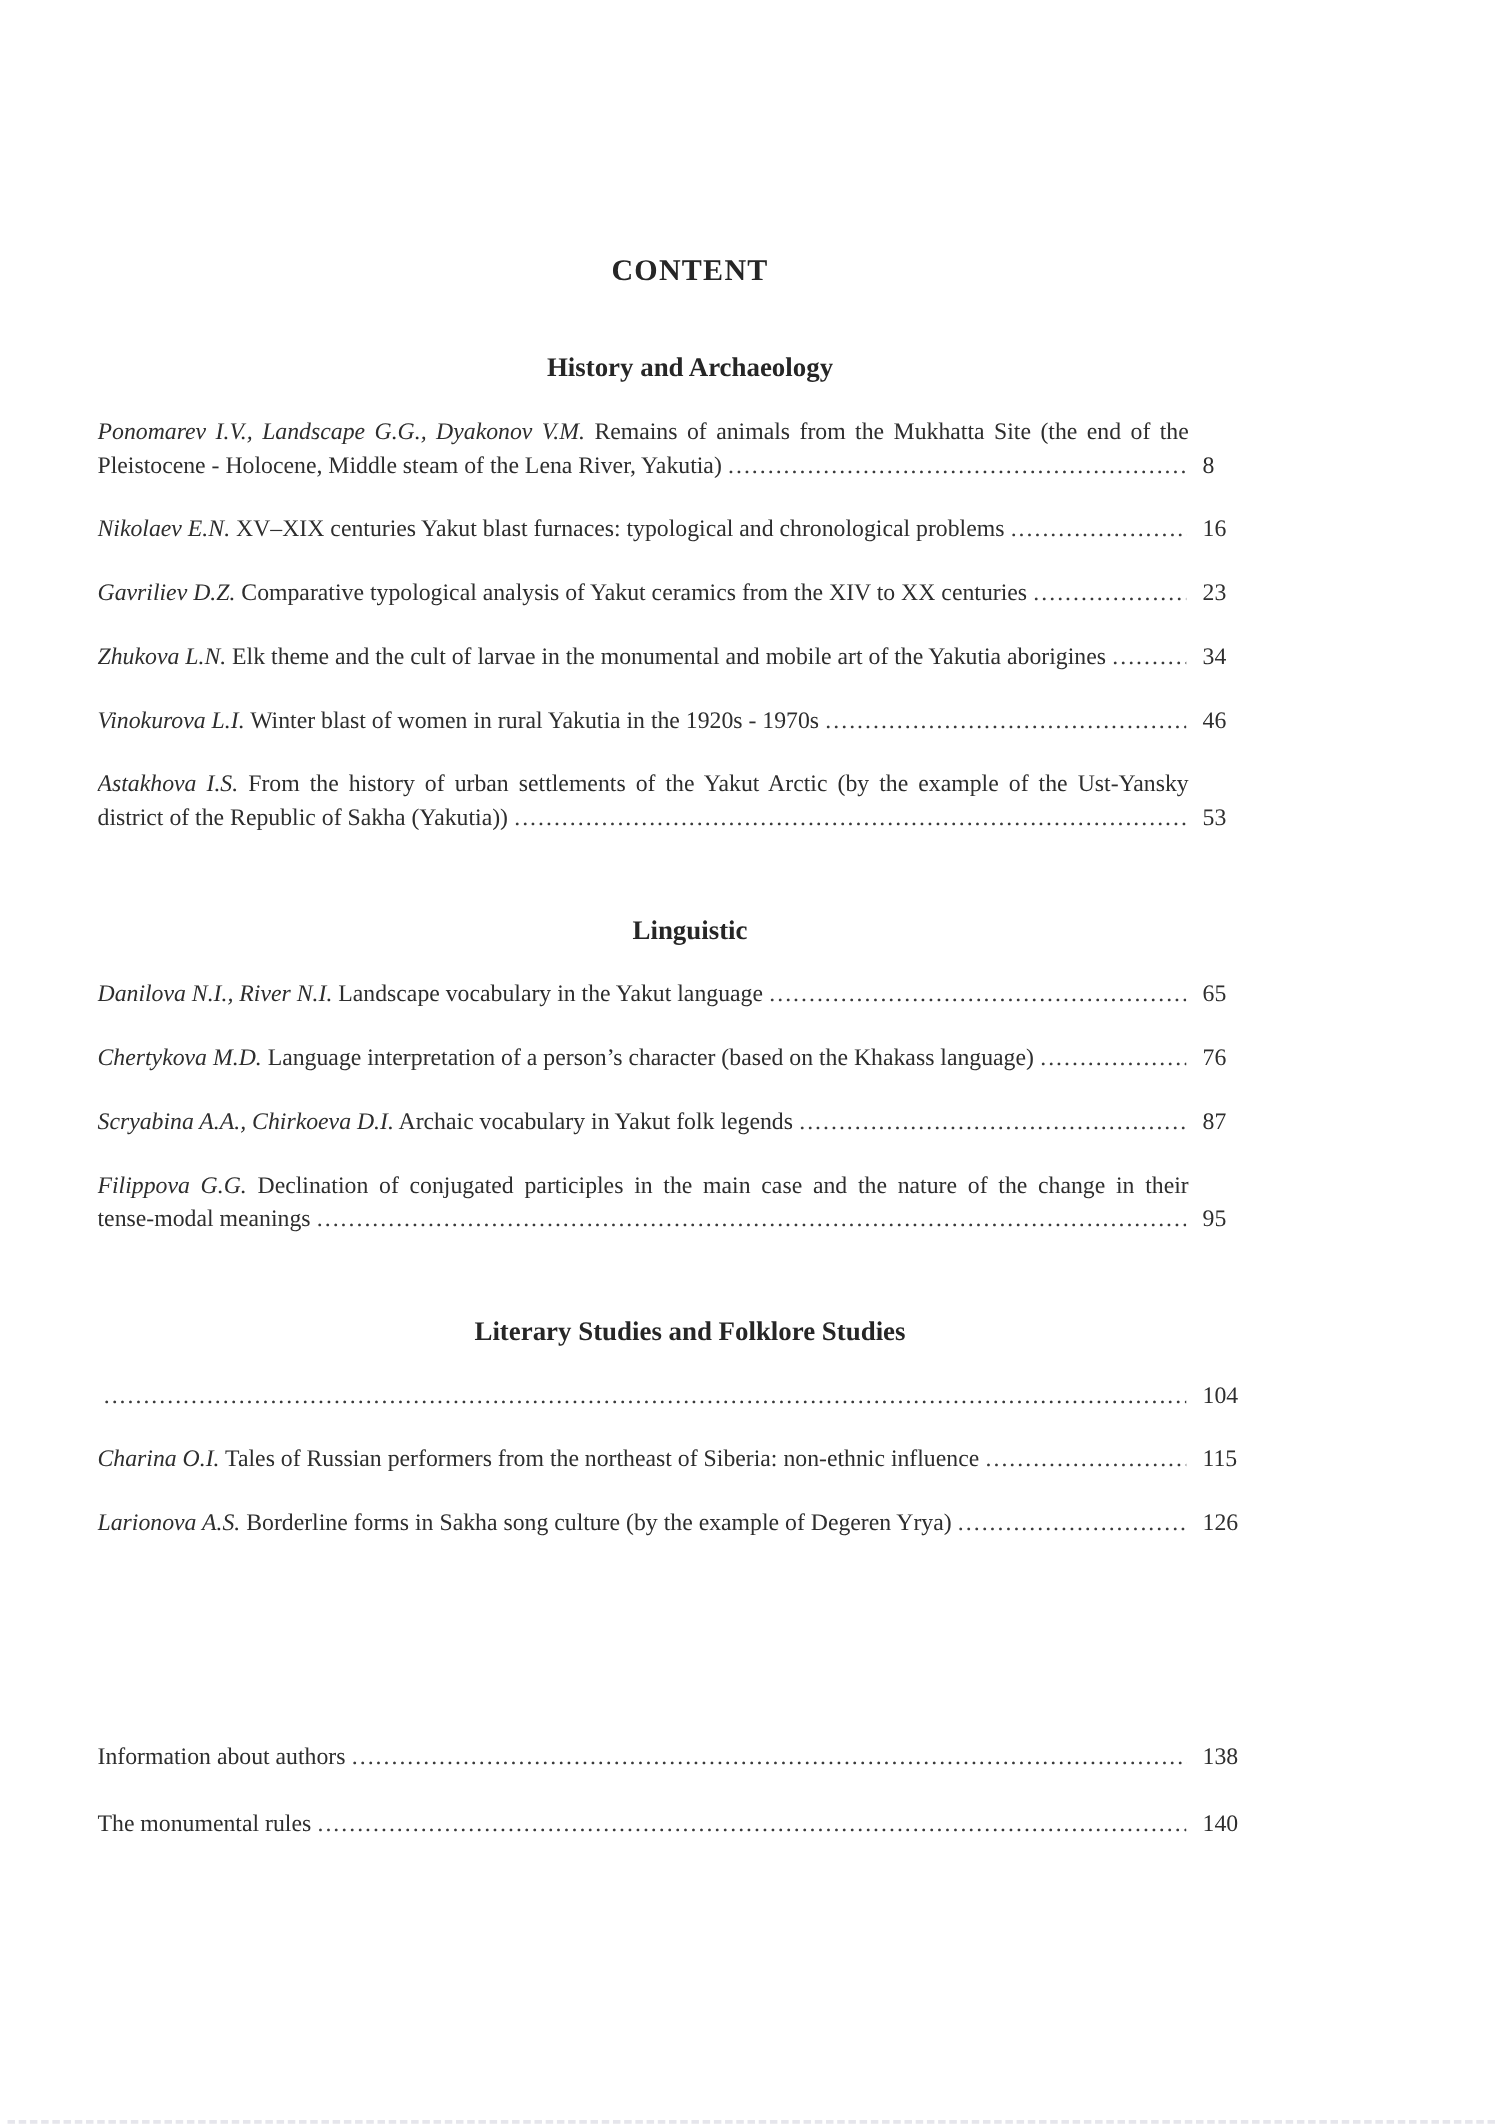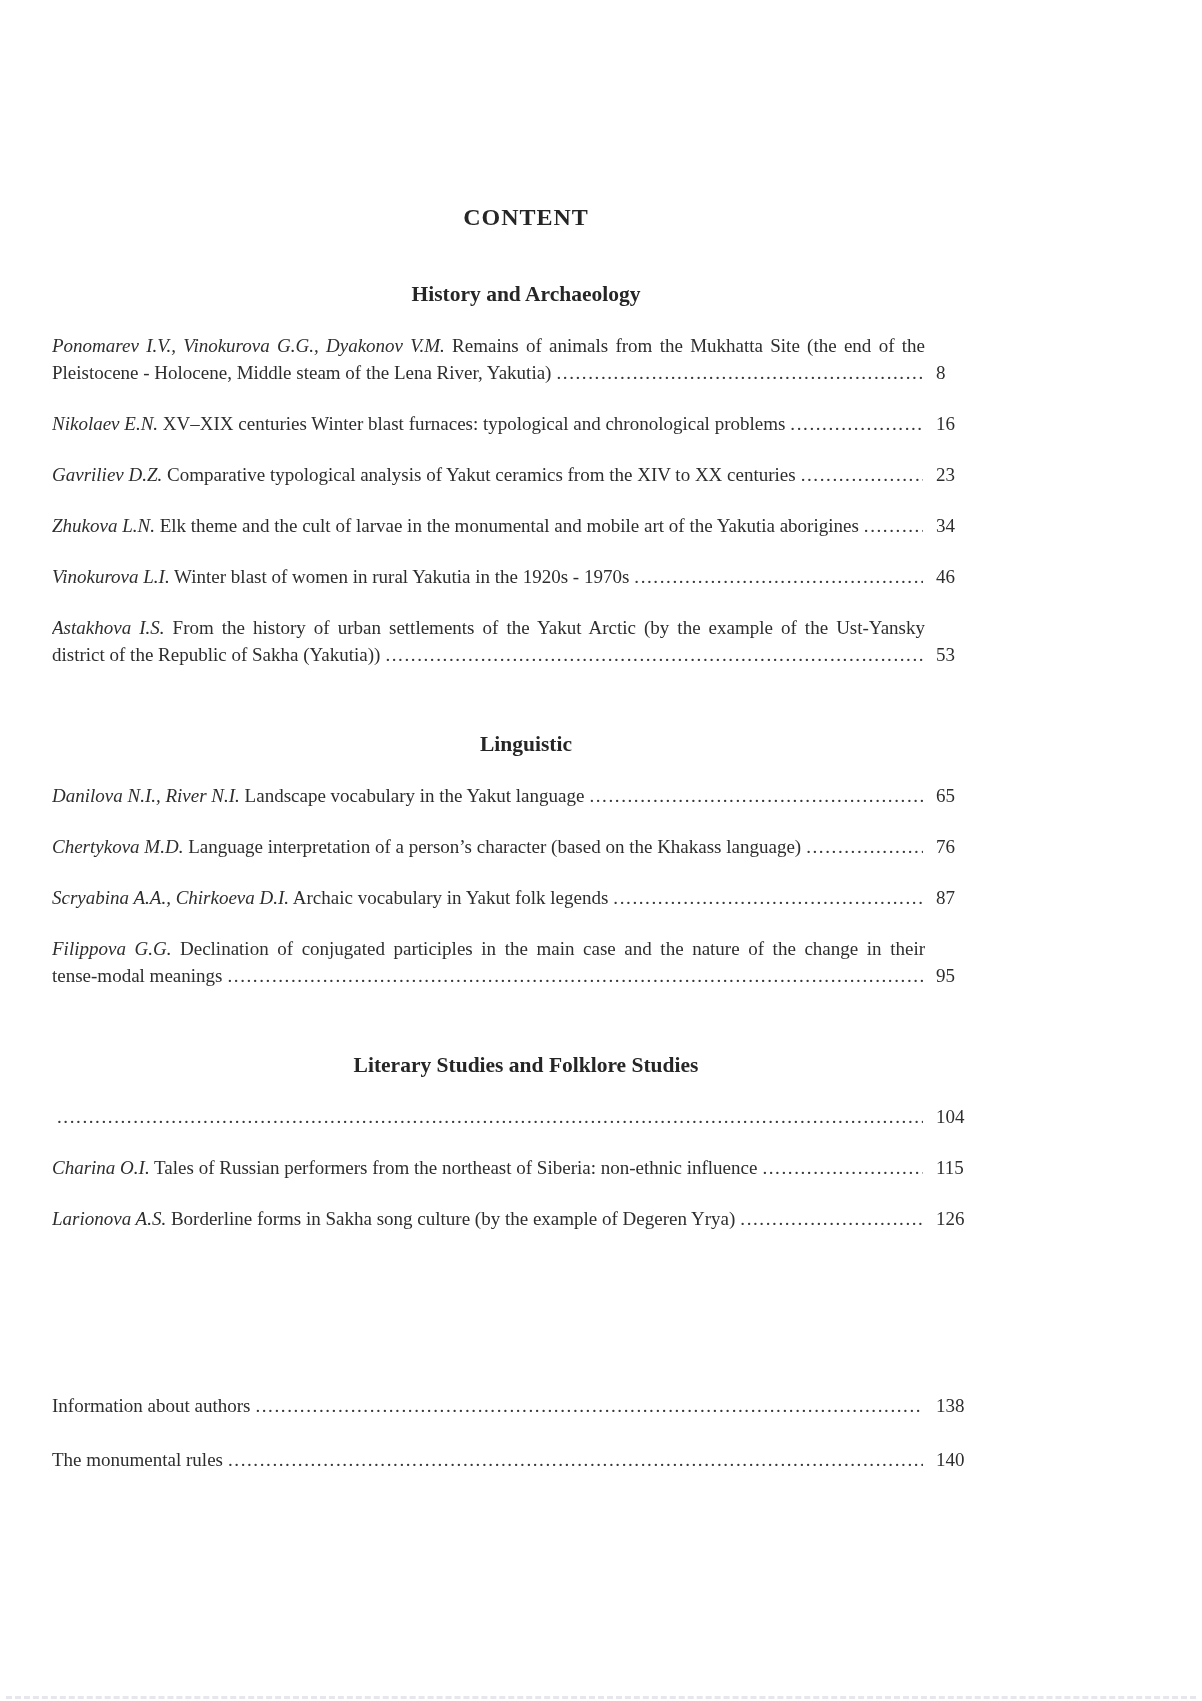--- a/index.html
+++ b/index.html
@@ -6,21 +6,21 @@
     margin: 0;
     padding: 0;
     background: #ffffff;
   }
   .page {
     position: relative;
     width: 1202px;
     height: 1701px;
     background: #ffffff;
     box-sizing: border-box;
-    padding: 202px 0 0 52px;
+    padding: 202px 0 0 78px;
     font-family: "Liberation Serif", "DejaVu Serif", serif;
     color: #2e2e2e;
     overflow: hidden;
   }
   .doc-title {
     width: 948px;
     margin: 0;
     text-align: center;
     font-size: 24px;
     line-height: 31px;
@@ -95,30 +95,30 @@
 <body>
 
 <div class="page">
   <h1 class="doc-title">CONTENT</h1>
 
   <div id="sections">
   <section class="toc-section">
     <h2 class="section-heading">History and Archaeology</h2>
     <div class="entries">
           <div class="entry">
-            <div class="line line-justify"><span class="authors">Ponomarev I.V., Vinokurova G.G., Dyakonov V.M.</span> <span class="etitle">Remains of animals from the Mukhatta Site (the end of the</span></div>
+            <div class="line line-justify"><span class="authors">Ponomarev I.V., Landscape G.G., Dyakonov V.M.</span> <span class="etitle">Remains of animals from the Mukhatta Site (the end of the</span></div>
             <div class="line line-flex">
               <span class="etext">Pleistocene - Holocene, Middle steam of the Lena River, Yakutia)</span>
               <span class="leader"></span>
               <span class="pagenum">8</span>
             </div>
           </div>
           <div class="entry">
             <div class="line line-flex">
-              <span class="etext"><span class="authors">Nikolaev E.N.</span> <span class="etitle">XV–XIX centuries Winter blast furnaces: typological and chronological problems</span></span>
+              <span class="etext"><span class="authors">Nikolaev E.N.</span> <span class="etitle">XV–XIX centuries Yakut blast furnaces: typological and chronological problems</span></span>
               <span class="leader"></span>
               <span class="pagenum">16</span>
             </div>
           </div>
           <div class="entry">
             <div class="line line-flex">
               <span class="etext"><span class="authors">Gavriliev D.Z.</span> <span class="etitle">Comparative typological analysis of Yakut ceramics from the XIV to XX centuries</span></span>
               <span class="leader"></span>
               <span class="pagenum">23</span>
             </div>

